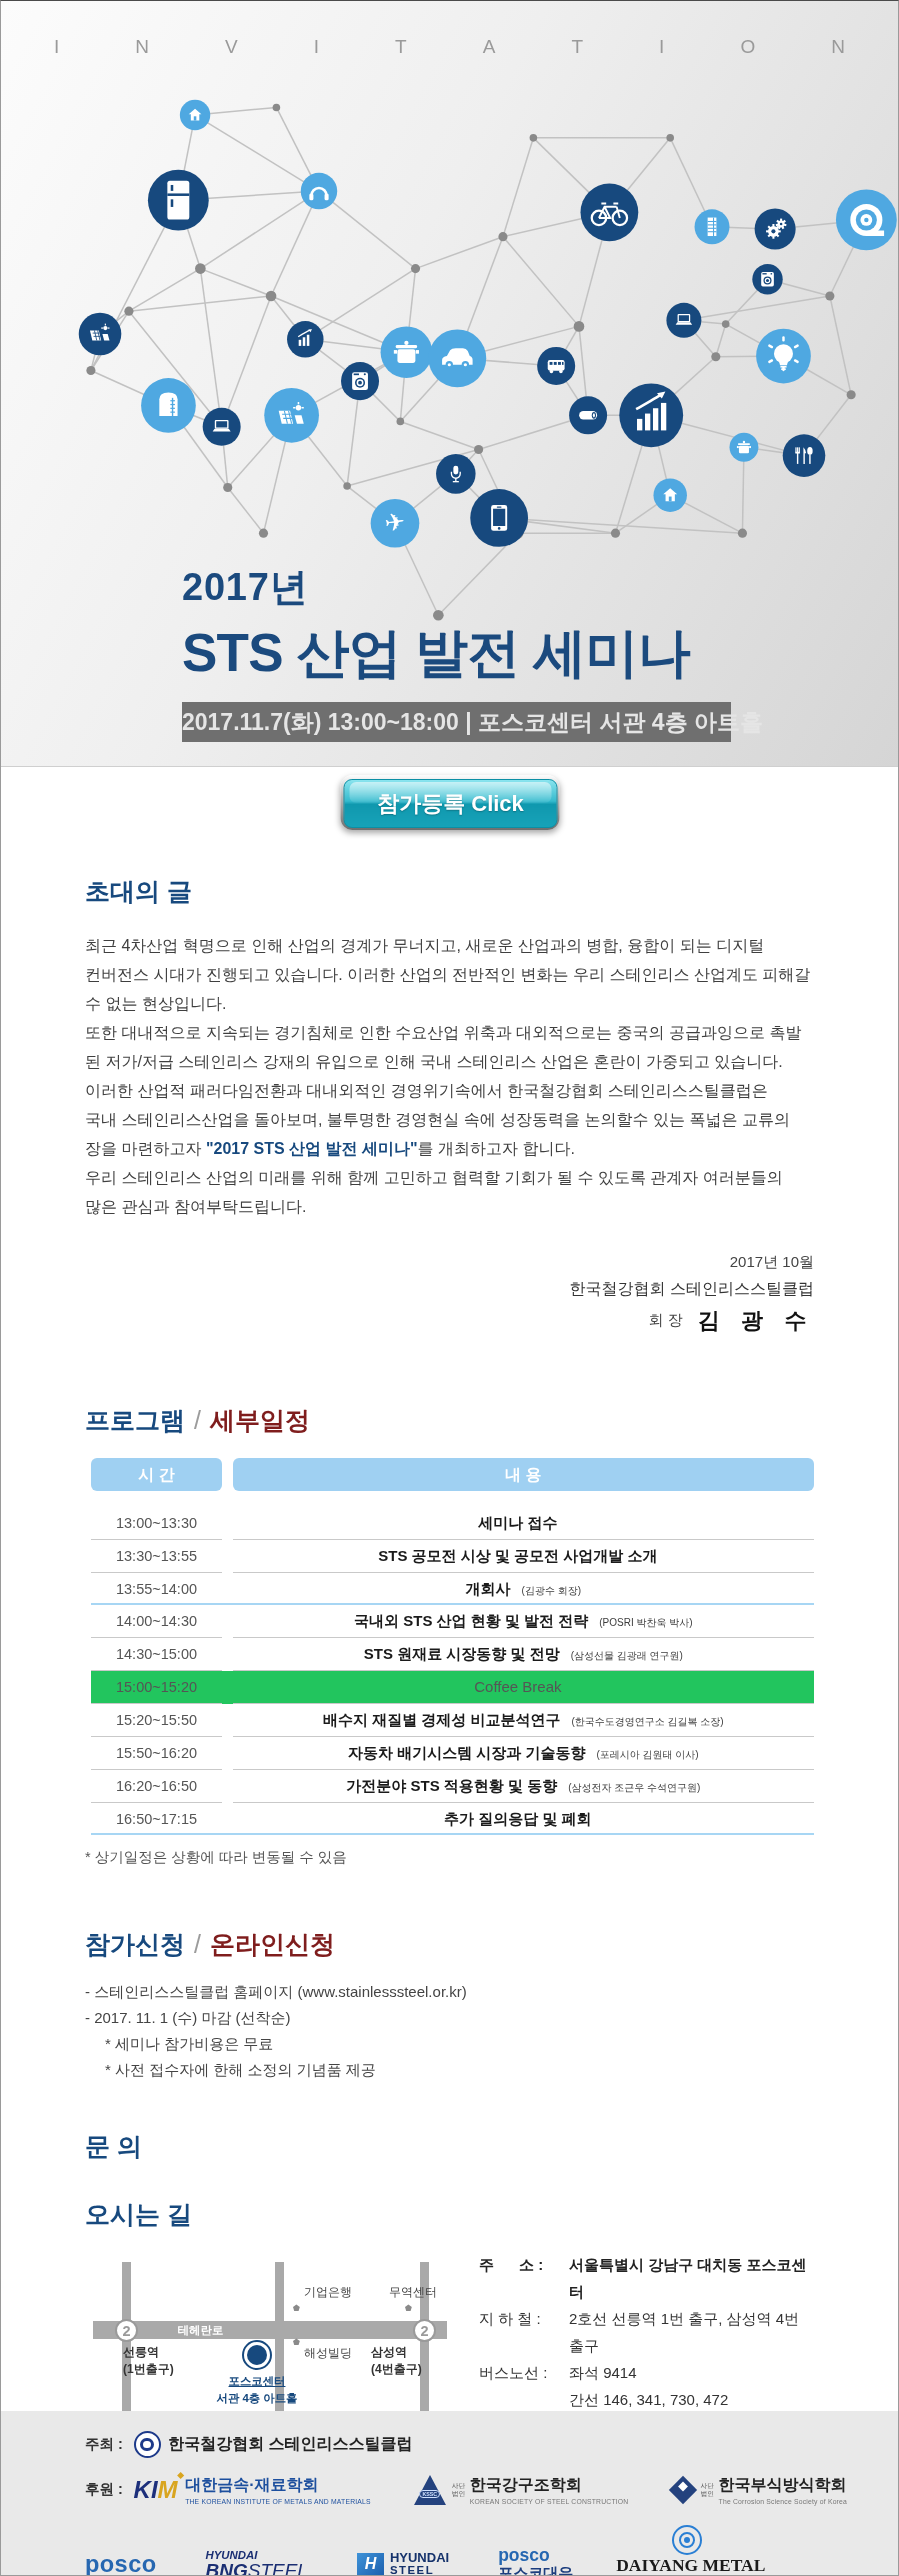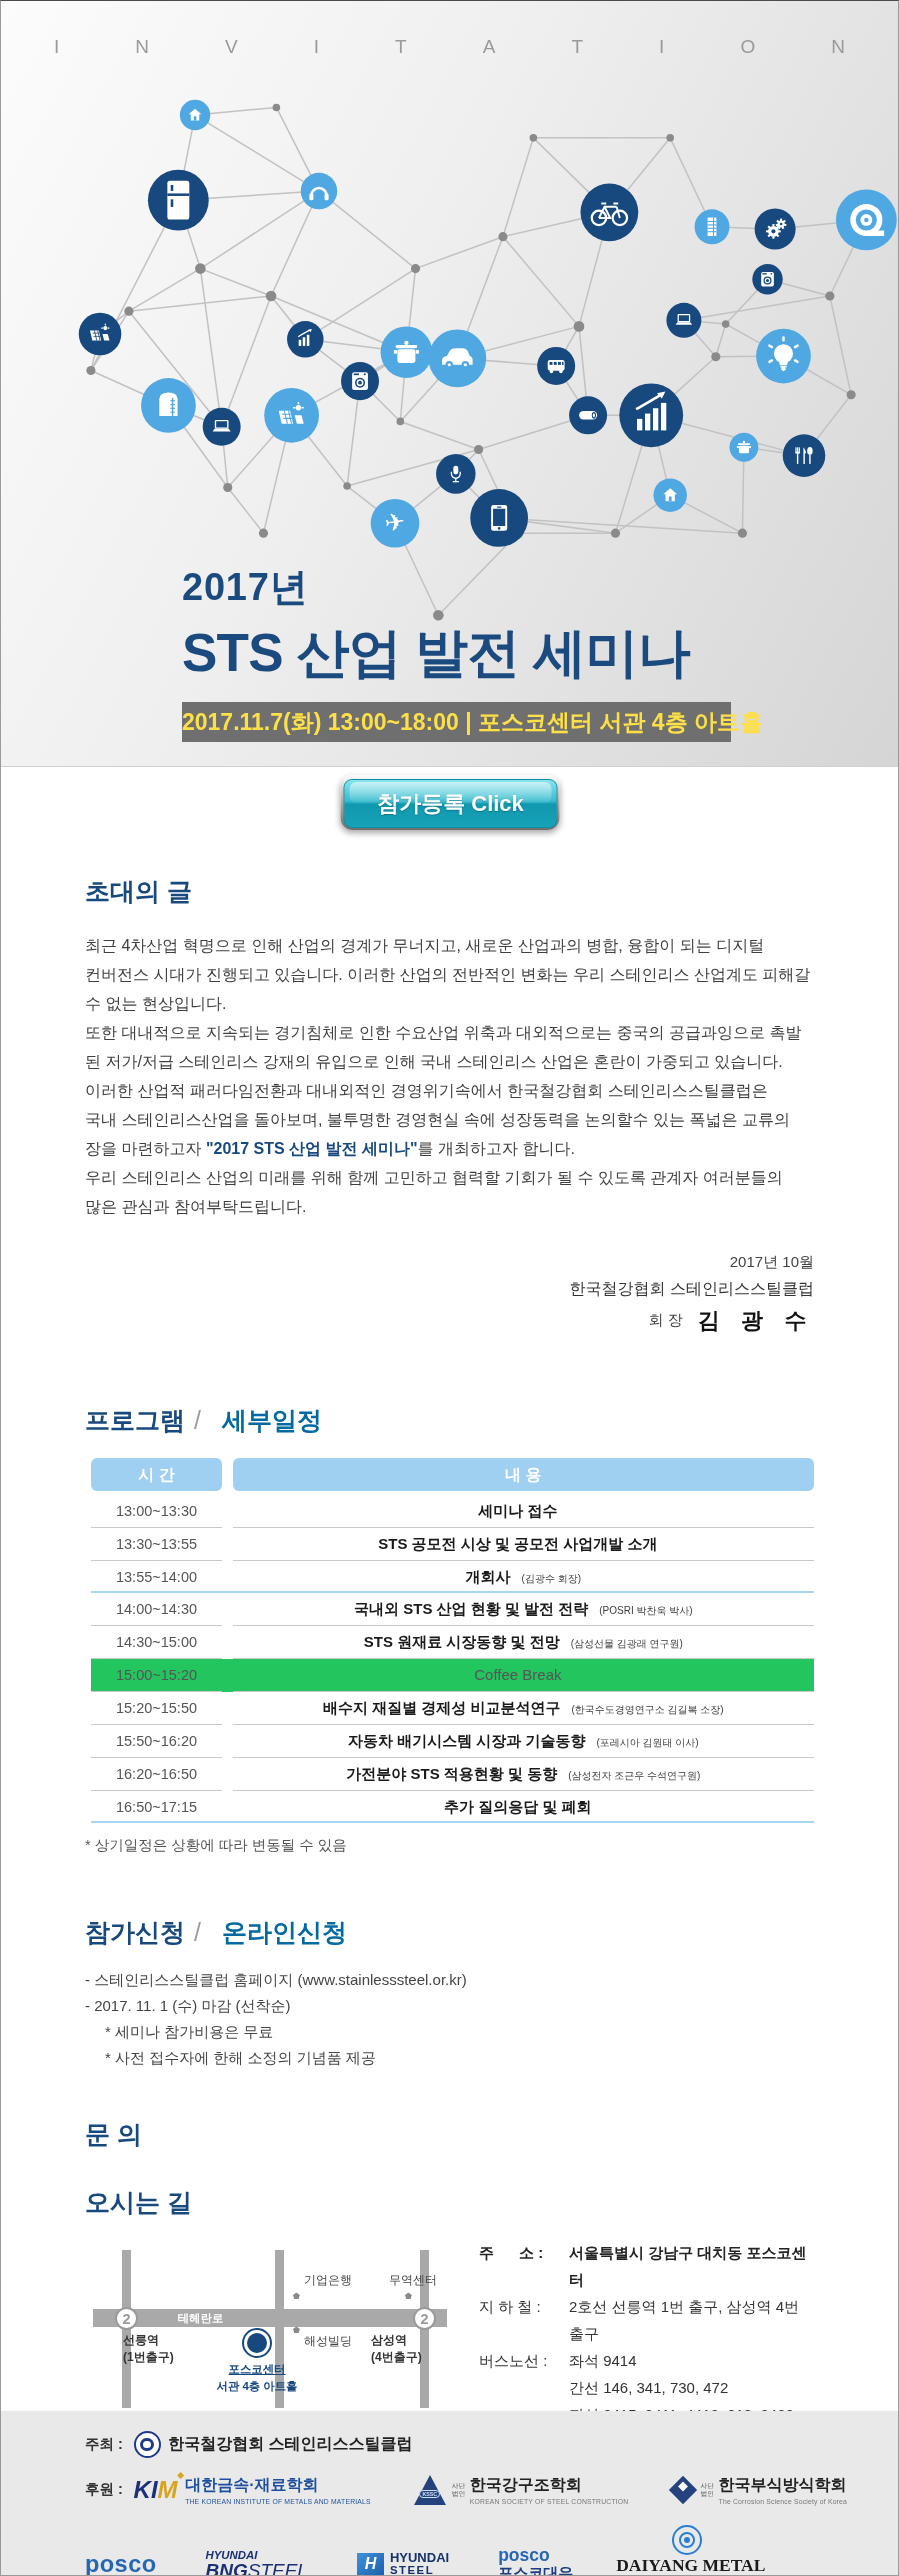--- a/index.html
+++ b/index.html
@@ -9,53 +9,53 @@
   
   .hero{position:relative;width:100%;height:765px;
         background:linear-gradient(118deg,#fcfcfc 0%,#efefef 42%,#d5d5d5 100%);
         border-bottom:0.8px solid #cfcfcf;}
   .inv{position:absolute;top:35px;left:53px;right:53px;display:flex;justify-content:space-between;
        font-size:19px;color:#9a9a9a;font-weight:400;}
   #net{position:absolute;top:0;left:0;}
   .titleblock{position:absolute;left:181px;top:561px;}
   .t-year{font-size:38px;font-weight:800;color:#1B4A7E;letter-spacing:0.8px;}
   .t-main{font-size:53px;font-weight:800;color:#1B4A7E;letter-spacing:-0.8px;margin-top:4.6px;white-space:nowrap;}
-  .t-bar{margin-top:12px;width:549px;height:40px;line-height:40px;background:#6F6F6F;color:#fde047;
+  .t-bar{margin-top:12px;width:549px;height:40px;line-height:40px;background:#6F6F6F;color:#e5e5e5;
          font-size:23px;font-weight:700;text-align:center;white-space:nowrap;}
   
   .reg-wrap{position:absolute;left:50%;top:774px;transform:translateX(-50%);
             width:219px;height:55px;border-radius:12px;padding:3.8px;box-sizing:border-box;
             background:linear-gradient(180deg,#fdfdfd 0%,#b9b9b9 40%,#6e6e6e 100%);
             box-shadow:0 3px 6px rgba(0,0,0,.35);cursor:pointer;}
   .reg-btn{position:relative;width:100%;height:100%;border-radius:8.4px;border:0.8px solid #0b8fa5;
            background:linear-gradient(180deg,#8ae4ee 0%,#35bacd 45%,#1098ae 52%,#17a2b8 100%);
            color:#fff;font-size:22px;font-weight:700;display:flex;align-items:center;justify-content:center;
            text-shadow:0 0.8px 1.5px rgba(0,0,0,.25);overflow:hidden;}
   .reg-btn::before{content:"";position:absolute;left:4.6px;right:4.6px;top:2.3px;height:45%;
            border-radius:6.8px;background:linear-gradient(180deg,rgba(255,255,255,.55),rgba(255,255,255,.05));}
   
   .content{padding:0 84px;}
   .sec-h{font-size:25px;font-weight:800;color:#17497E;}
   .sec-h .slash{color:#9c9c9c;font-weight:400;margin:0 9px;}
-  .sec-h .sub{color:#0369a1;font-weight:600;margin-left:12px;}
+  .sec-h .sub{color:#7f1d1d;font-weight:600;}
   
   .greeting{margin-top:108px;}
   .greet-body{margin-top:23px;font-size:16px;color:#3f3f3f;line-height:29px;}
   .greet-body p{margin:0;white-space:pre-line;}
   .greet-bold{color:#17497E;font-weight:800;}
   .sign{margin-top:32px;text-align:right;}
   .sign-date{font-size:15px;color:#444;}
   .sign-org{font-size:16px;color:#333;margin-top:6.8px;font-weight:500;}
   .sign-role{font-size:15px;color:#444;margin-right:15px;vertical-align:3px;}
   .sign-name{font-size:22px;font-weight:800;color:#111;letter-spacing:7.6px;}
   .sign-line3{margin-top:6px;}
   
   .program{margin-top:68px;}
   .ptable{margin-top:21px;margin-left:6px;}
-  .phead{display:flex;margin-bottom:4px;}
+  .phead{display:flex;margin-bottom:16px;}
   .phead .hc{height:33px;line-height:33px;background:#9FD0F2;color:#fff;font-weight:700;
              font-size:16px;text-align:center;border-radius:6px;}
   .hc-time{width:131px;margin-right:10.7px;}
   .hc-cont{flex:1;}
   .prow{display:flex;position:relative;}
   .prow .cell{height:32px;line-height:32px;text-align:center;border-bottom:1.5px solid #C9C9C9;}
   .c-time{width:131px;margin-right:10.7px;font-size:14.5px;color:#555;}
   .c-cont{flex:1;}
   .p-title{font-size:15px;font-weight:700;color:#1a1a1a;}
   .p-spk{font-size:10px;color:#3c3c3c;margin-left:11px;}

